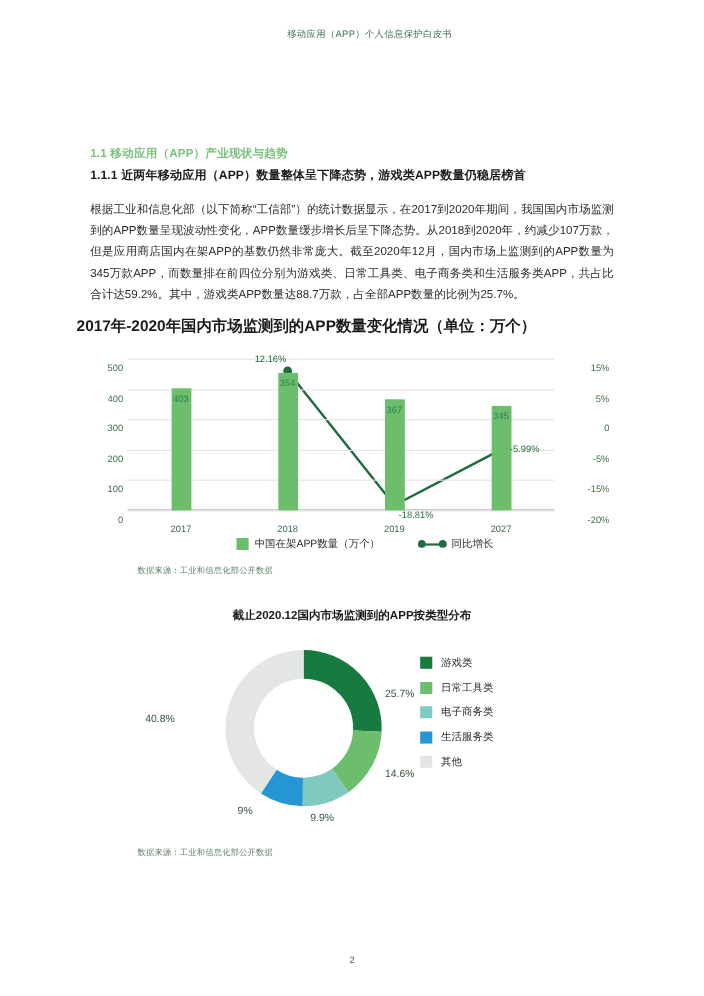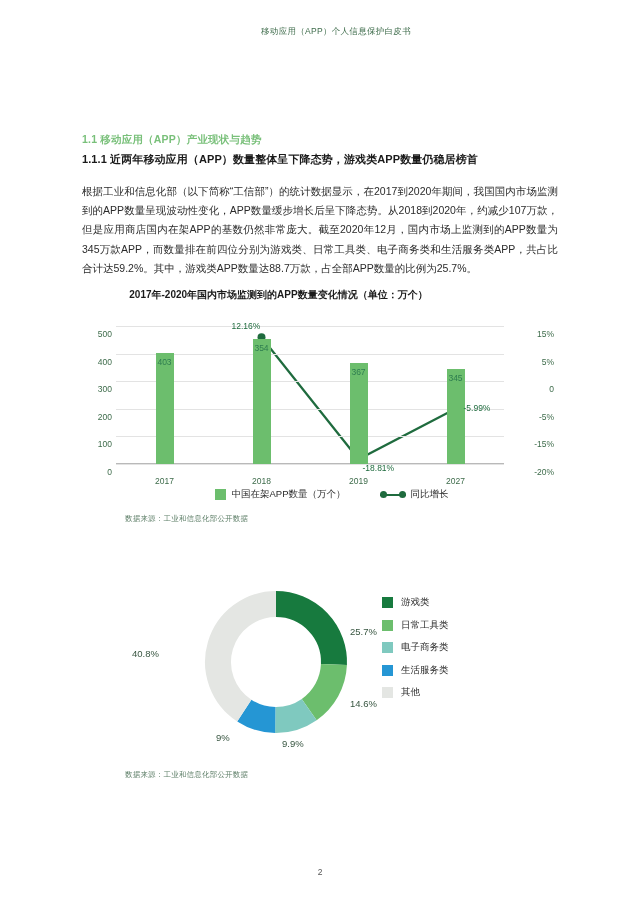--- a/index.html
+++ b/index.html
@@ -68,21 +68,21 @@
     text-justify: inter-ideograph;
   }
 
   
   .chart1-title {
     position: absolute;
     top: 288px;
     left: 0;
     width: 557px;
     text-align: center;
-    font-size: 10px;
+    font-size: 14px;
     font-weight: bold;
     color: #1a1a1a;
   }
   .chart1 {
     position: absolute;
     top: 318px;
     left: 82px;
     width: 476px;
     height: 185px;
   }
@@ -359,20 +359,21 @@
       </div>
       <div class="legend-item">
         <span class="legend-line"></span>
         <span>同比增长</span>
       </div>
     </div>
   </div>
 
   <div class="source-note src1">数据来源：工业和信息化部公开数据</div>
 
+  <div class="chart2-title">截止2020.12国内市场监测到的APP按类型分布</div>
 
   <div class="chart2">
     <div class="donut-wrap">
       <svg id="c2-svg" width="152" height="152" viewBox="0 0 152 152">
           <path d="M 76 18 A 58 58 0 0 1 133.94391021133123 78.55015086243615" fill="none" stroke="#177a3e" stroke-width="26"></path>
           <path d="M 133.94391021133123 78.55015086243615 A 58 58 0 0 1 109.20106328448628 123.55722234087622" fill="none" stroke="#6cbe6d" stroke-width="26"></path>
           <path d="M 109.20106328448628 123.55722234087622 A 58 58 0 0 1 75.27116968676555 133.99542056382134" fill="none" stroke="#7fc9bf" stroke-width="26"></path>
           <path d="M 75.27116968676555 133.99542056382134 A 58 58 0 0 1 44.309127889412395 124.57662632244421" fill="none" stroke="#2596d4" stroke-width="26"></path>
           <path d="M 44.309127889412395 124.57662632244421 A 58 58 0 0 1 75.99999999999999 18" fill="none" stroke="#e4e6e3" stroke-width="26"></path>
         </svg>

